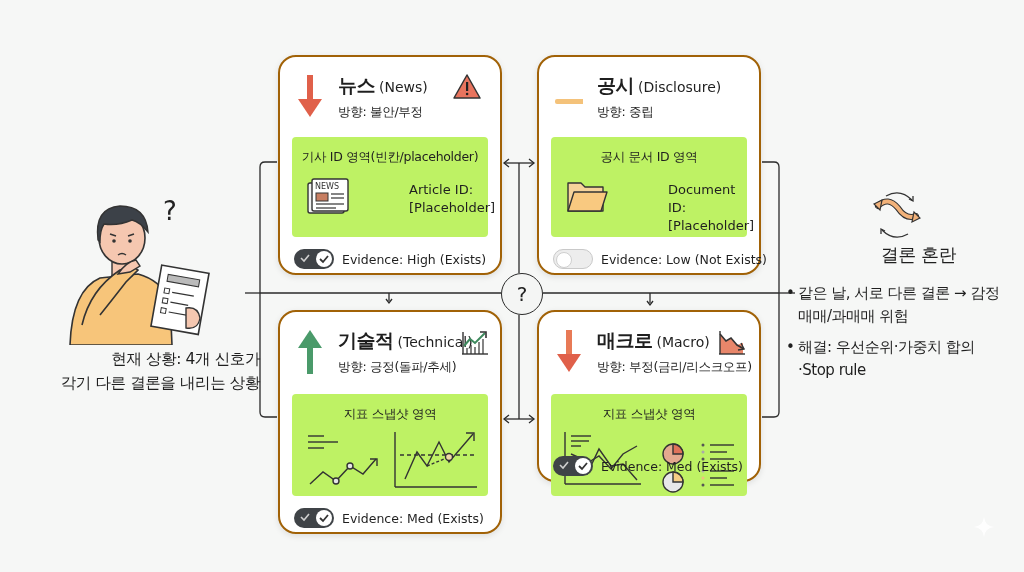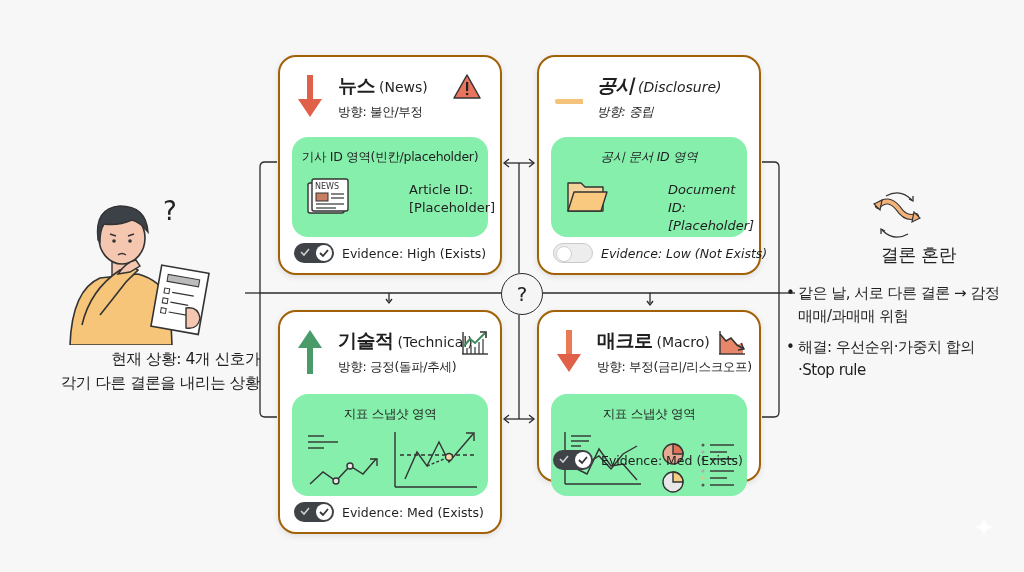--- a/index.html
+++ b/index.html
@@ -14,43 +14,43 @@
     
     .card {
       position: absolute;
       width: 224px;
       background: #ffffff;
       border: 2px solid #a16207;
       border-radius: 18px;
       box-shadow: 0 2px 6px rgba(0,0,0,0.10);
     }
     .card.news { left: 278px; top: 55px; height: 220px; }
-    .card.disc { left: 537px; top: 55px; height: 220px; font-style: italic; }
+    .card.disc { left: 537px; top: 55px; height: 220px; }
     .card.tech { left: 278px; top: 310px; height: 224px; }
     .card.macro { left: 537px; top: 310px; height: 172px; }
 
     .card-head { position: absolute; left: 16px; top: 14px; right: 12px; height: 58px; }
     .dir-arrow { position: absolute; left: 0; top: 4px; width: 28px; height: 44px; }
     .title-row { position: absolute; left: 42px; top: 2px; white-space: nowrap; }
     .title-ko { font-size: 19px; font-weight: bold; letter-spacing: -0.5px; }
     .title-en { font-size: 14px; font-weight: normal; margin-left: 4px; }
     .direction { position: absolute; left: 42px; top: 33px; font-size: 12.5px; white-space: nowrap; letter-spacing: -0.3px; }
     .head-icon { position: absolute; right: 6px; top: 2px; width: 30px; height: 28px; }
 
     .inner {
       position: absolute; left: 12px; right: 12px; top: 80px;
-      background: #86efac; border-radius: 16px;
+      background: #bef264; border-radius: 4px;
     }
     .card.news .inner, .card.disc .inner { height: 100px; }
     .card.tech .inner, .card.macro .inner { top: 82px; height: 102px; }
     .inner-title { position: absolute; left: 0; right: 0; top: 12px; text-align: center; font-size: 12.5px; letter-spacing: -0.3px; }
     .id-icon { position: absolute; left: 14px; top: 40px; width: 44px; height: 40px; }
     .id-text { position: absolute; left: 70px; top: 44px; font-size: 13px; line-height: 18px; margin-left: 47px; }
 
-    .evidence { position: absolute; left: 14px; bottom: 10px; height: 20px; display: flex; align-items: center; gap: 8px; }
+    .evidence { position: absolute; left: 14px; bottom: 4px; height: 20px; display: flex; align-items: center; gap: 8px; }
     .toggle { position: relative; width: 40px; height: 20px; border-radius: 10px; }
     .toggle.on { background: #3f4347; }
     .toggle.off { background: #ededed; border: 1px solid #c9c9c9; }
     .knob { position: absolute; top: 2px; width: 16px; height: 16px; border-radius: 50%; background: #fff; }
     .toggle.on .knob { right: 2px; }
     .toggle.off .knob { left: 2px; border: 1px solid #cfcfcf; }
     .toggle .tick-l { position: absolute; left: 6px; top: 4px; width: 10px; height: 10px; }
     .toggle .knob svg { position: absolute; left: 2px; top: 2px; width: 12px; height: 12px; }
     .evidence-label { font-size: 12.5px; white-space: nowrap; }
 

